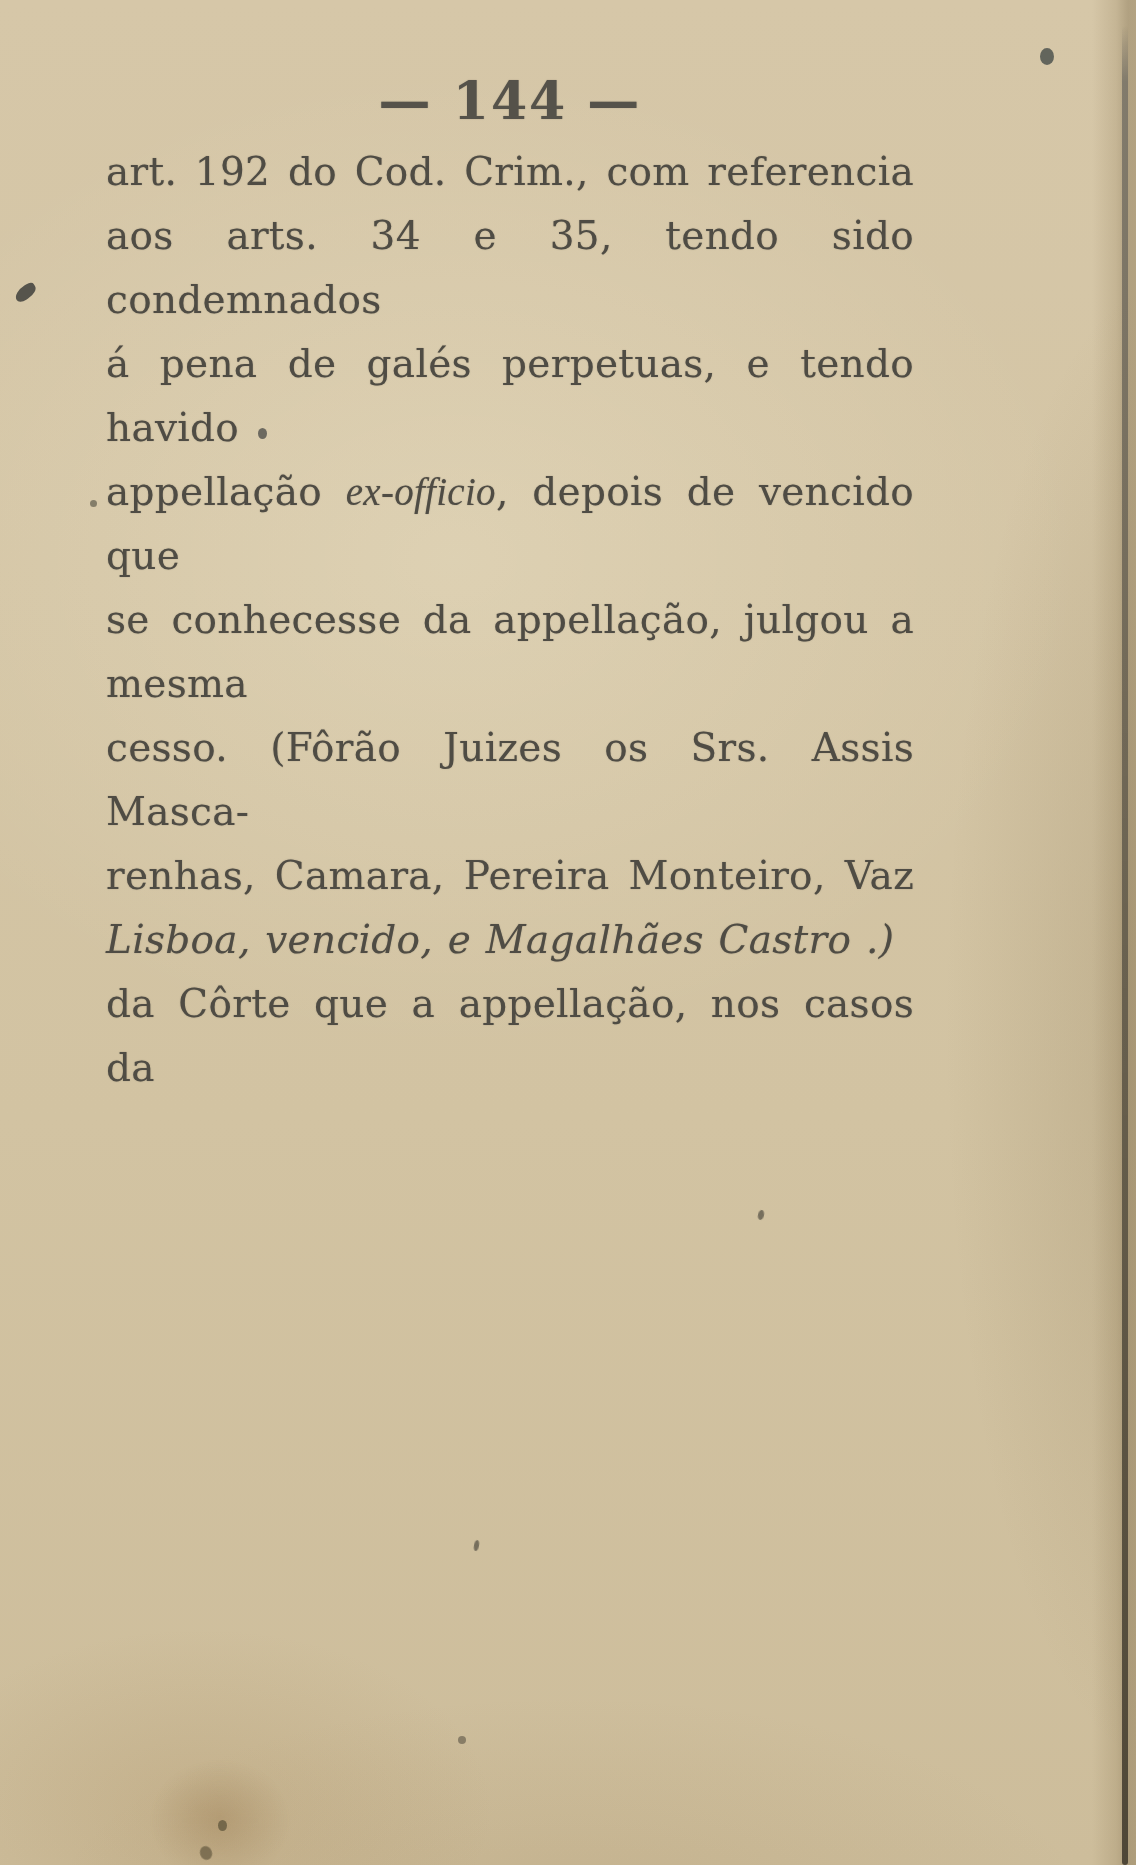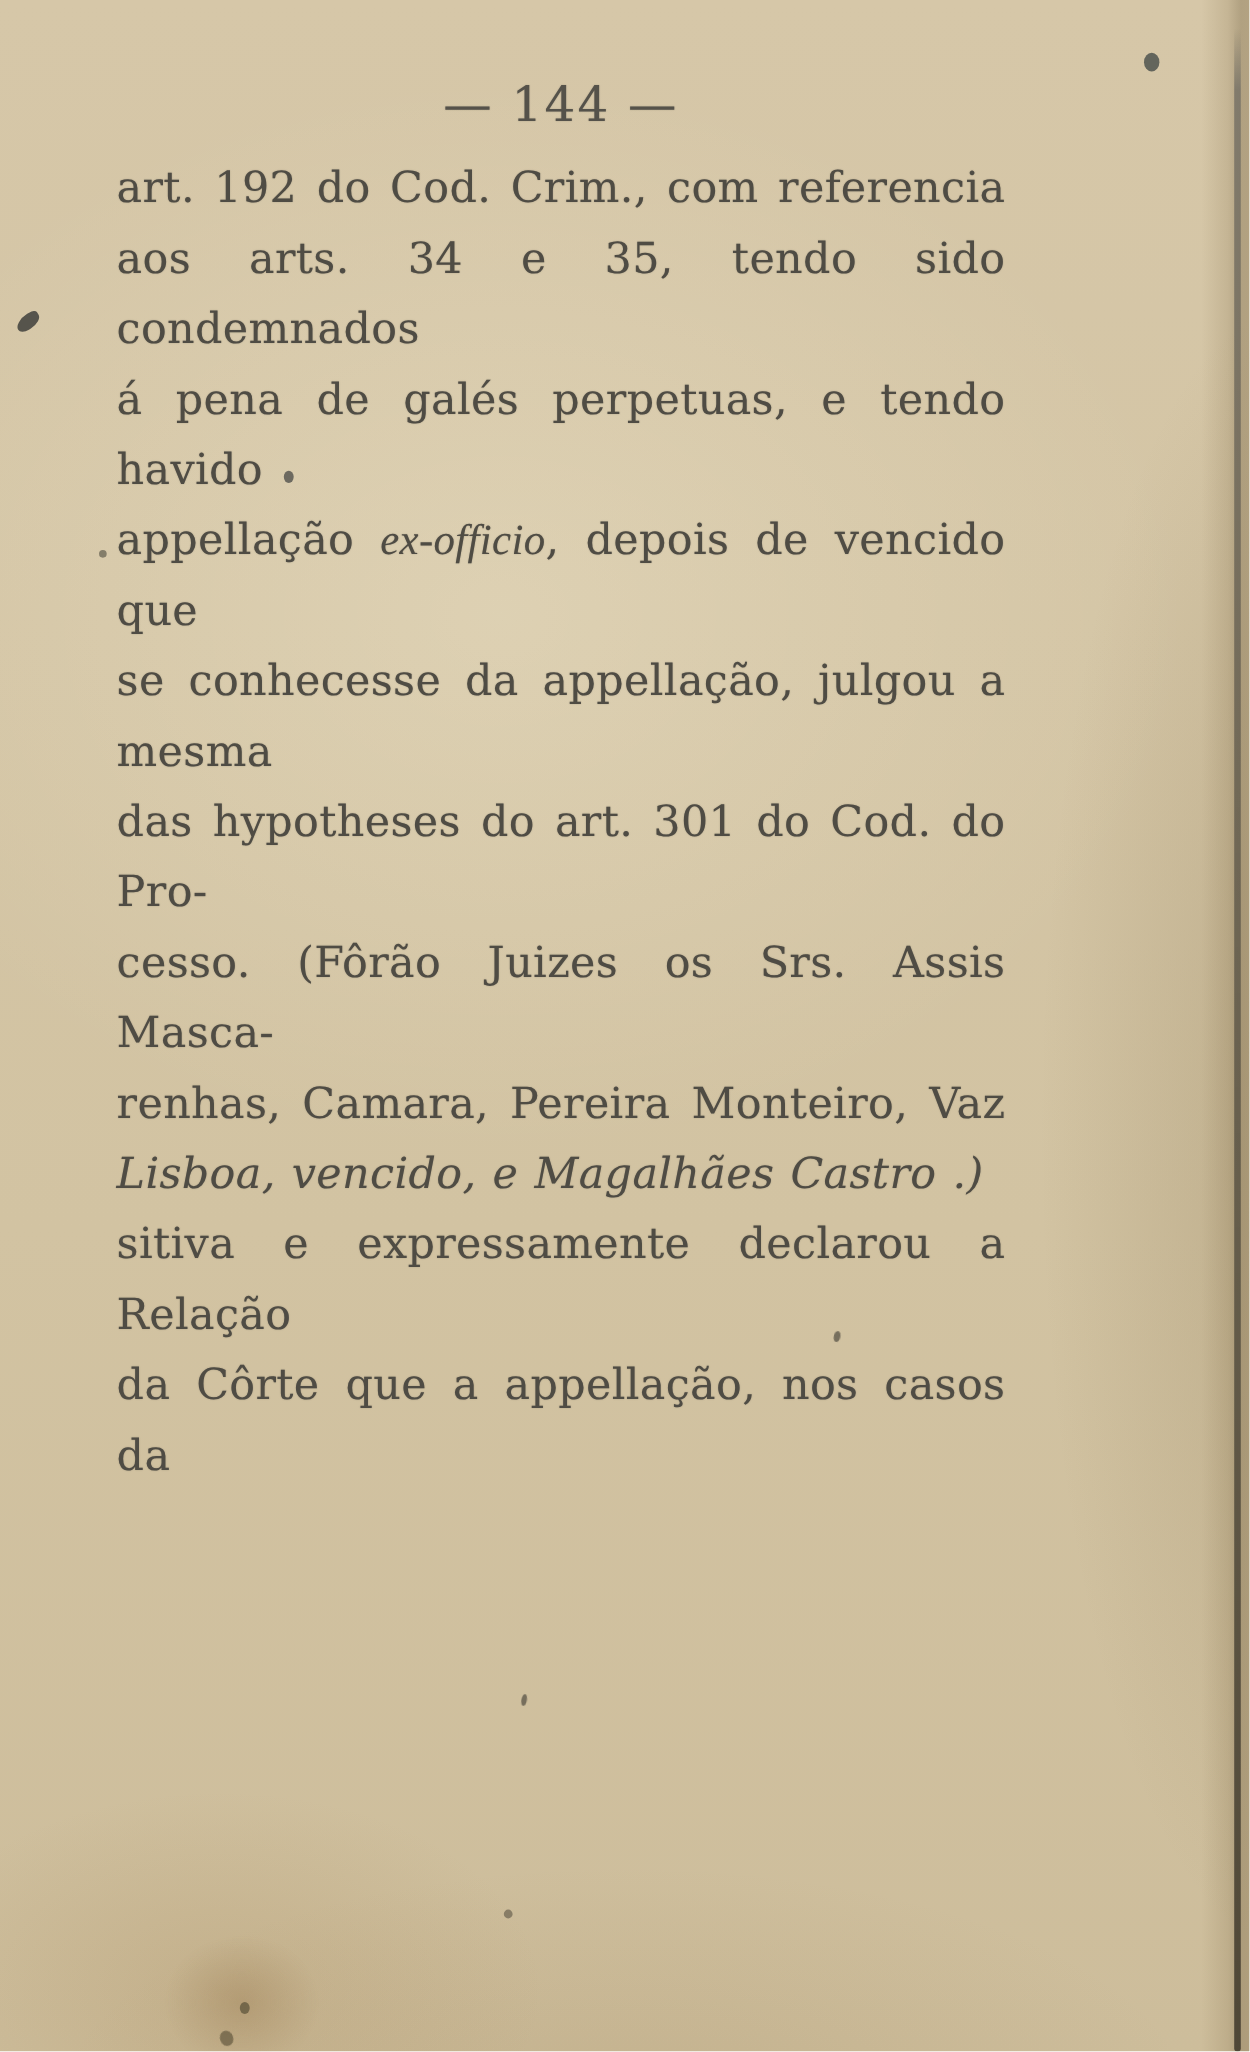--- a/index.html
+++ b/index.html
@@ -12,24 +12,25 @@
       radial-gradient(ellipse 420px 260px at 200px 1810px, rgba(150,115,65,0.18), transparent 70%),
       radial-gradient(ellipse 900px 700px at 40% 30%, rgba(255,250,228,0.22), transparent 70%),
       radial-gradient(ellipse 300px 1000px at 103% 55%, rgba(115,95,58,0.22), transparent 75%),
       radial-gradient(ellipse 700px 300px at 50% 103%, rgba(140,110,65,0.15), transparent 75%),
       linear-gradient(#d6c7a8, #d2c3a2 60%, #cdbd9b);
   }
   .page-number{
     position:absolute;
     left:105px;top:70px;width:810px;
     text-align:center;
-    font-size:44px;
+    font-size:52px;
     color:#55524a;
     letter-spacing:2px;
     text-shadow:0 0 1.2px rgba(80,76,66,.45);
+    font-weight:bold;
   }
   .text-block{
     position:absolute;
     left:106px;top:140px;width:808px;
     font-size:39px;
     line-height:64px;
     color:#4f4c44;
     letter-spacing:.3px;
     word-spacing:2px;
     text-shadow:0 0 1.2px rgba(80,76,66,.45);
@@ -73,25 +74,23 @@
 <div class="page">
 
   <div class="page-number">— 144 —</div>
 
   <div class="text-block">
       <div class="line"><span>art. 192 do Cod. Crim., com referencia</span></div>
       <div class="line"><span>aos arts. 34 e 35, tendo sido condemnados</span></div>
       <div class="line"><span>á pena de galés perpetuas, e tendo havido</span></div>
       <div class="line"><span>appellação </span><span class="it">ex-officio</span><span>, depois de vencido que</span></div>
       <div class="line"><span>se conhecesse da appellação, julgou a mesma</span></div>
-      <div class="line"><span>das hypotheses do art. 301 do Cod. do Pro-</span></div>
       <div class="line"><span>cesso. (Fôrão Juizes os Srs. Assis Masca-</span></div>
       <div class="line"><span>renhas, Camara, Pereira Monteiro, Vaz</span></div>
       <div class="line rag"><span>Lisboa, vencido, e Magalhães Castro .)</span></div>
-      <div class="line"><span>sitiva e expressamente declarou a Relação</span></div>
       <div class="line"><span>da Côrte que a appellação, nos casos da</span></div>
     </div>
 
   <div class="gutter-shade"></div>
   <div class="gutter-line"></div>
 
   <div class="speck" style="left:1040px;top:48px;width:14px;height:17px;background:#63655c;"></div>
   <div class="speck" style="left:14px;top:286px;width:23px;height:13px;border-radius:70% 30% 60% 40%;transform:rotate(-32deg);background:#56544c;"></div>
   <div class="speck soft" style="left:90px;top:500px;width:7px;height:7px;background:rgba(88,84,70,.65);"></div>
   <div class="speck" style="left:258px;top:428px;width:9px;height:11px;background:#6d6a60;"></div>

